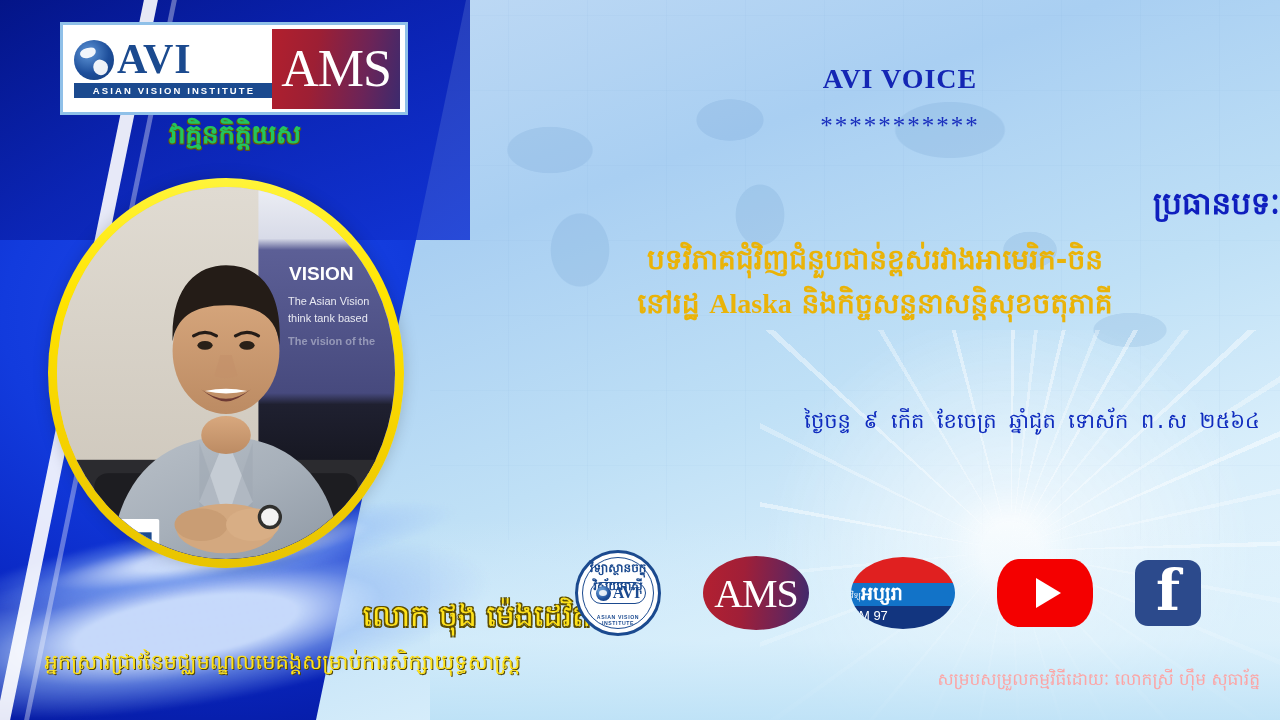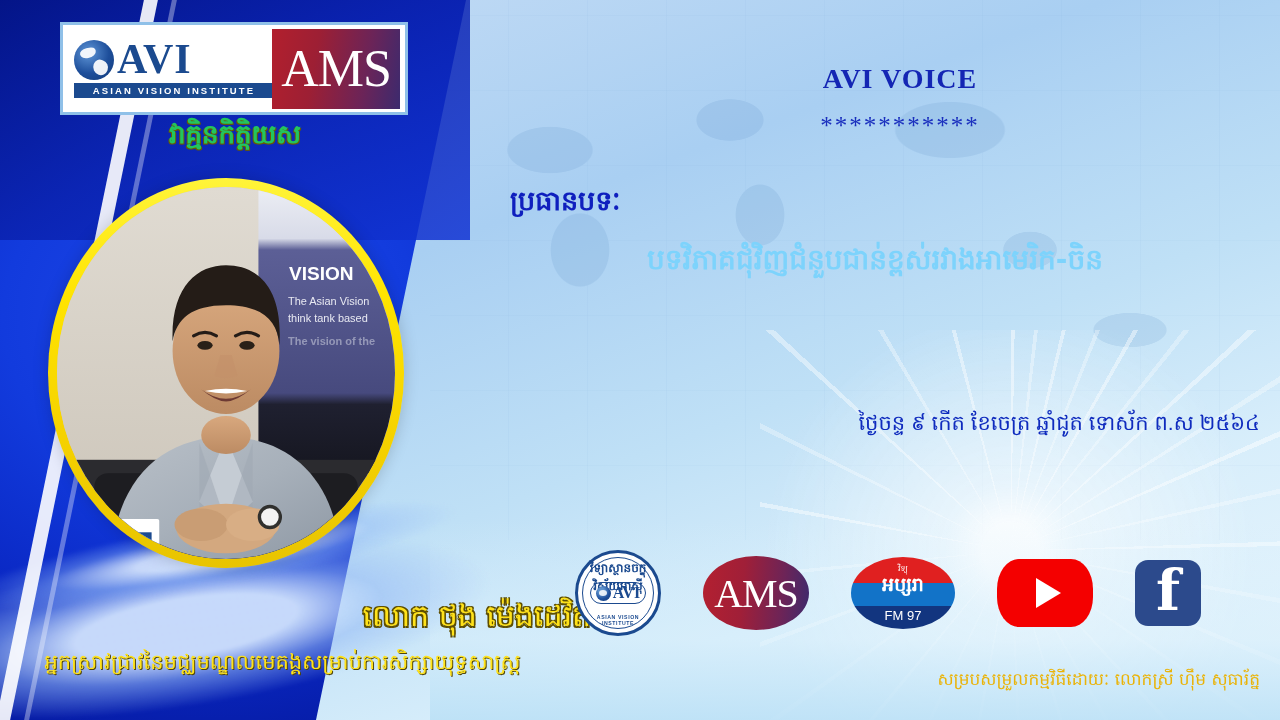--- a/index.html
+++ b/index.html
@@ -194,40 +194,40 @@
     position:absolute; left:520px; top:63px; width:760px; text-align:center;
     font-family:"Liberation Serif","DejaVu Serif",serif;
     font-size:28px; font-weight:700; color:#1426b4; letter-spacing:1px;
   }
   .stars {
     position:absolute; left:520px; top:112px; width:760px; text-align:center;
     font-family:"Liberation Serif","DejaVu Serif",serif;
     font-size:25px; color:#1a2fbe; letter-spacing:2px;
   }
   .topic-label {
-    position:absolute; left:510px; top:184px; width:770px; text-align:left;
-    font-size:27px; font-weight:700; color:#0f1fbe;
+    position:absolute; left:510px; top:184px; width:770px; text-align:right;
+    font-size:31px; font-weight:700; color:#0f1fbe;
     font-family:"DejaVu Sans",sans-serif;
   }
   .topic-body {
     position:absolute; left:470px; top:238px; width:810px; text-align:center;
-    font-size:28px; font-weight:700; color:#7dd3fc; line-height:1.58;
+    font-size:28px; font-weight:700; color:#eab308; line-height:1.58;
     font-family:"DejaVu Sans",sans-serif;
   }
   .topic-body .lat {
     font-family:"Liberation Serif","DejaVu Serif",serif; font-weight:700;
   }
   .date-block {
     position:absolute; left:560px; top:406px; width:700px; text-align:right;
     font-size:21px; color:#0f2bbe; line-height:1.62; font-weight:400;
-    font-family:Liberation Sans, sans-serif;
+    font-family:Liberation Mono, monospace;
   }
   .credit {
     position:absolute; left:700px; top:668px; width:560px; text-align:right;
-    font-size:17px; color:#eab308; font-weight:400;
+    font-size:17px; color:#fca5a5; font-weight:400;
     font-family:"DejaVu Sans",sans-serif;
   }
 
   
   .logo-strip {
     position:absolute; left:575px; top:543px; width:700px; height:100px;
     display:flex; align-items:center; gap:42px;
   }
   .seal {
     width:86px; height:86px; border-radius:50%;
@@ -261,21 +261,21 @@
     background:linear-gradient(95deg,#b42030 0%, #a01f38 38%, #6d2457 74%, #3d2a6d 100%);
     display:flex; align-items:center; justify-content:center; flex:0 0 auto;
   }
   .ams-oval span {
     font-family:"Liberation Serif","DejaVu Serif",serif;
     font-size:40px; color:#fff; letter-spacing:-1px;
   }
   .apsara {
     width:104px; height:72px; border-radius:50%; overflow:hidden; flex:0 0 auto;
     background:linear-gradient(180deg,#e02020 0 36%, #1273c8 36% 68%, #12357f 68% 100%);
-    display:flex; flex-direction:column; align-items:center; justify-content:flex-start;
+    display:flex; flex-direction:row; align-items:center; justify-content:flex-start;
     position:relative;
   }
   .apsara-top { font-size:8px; color:#fff; margin-top:6px; font-family:"DejaVu Sans",sans-serif; }
   .apsara-mid { font-size:19px; color:#fff; font-weight:700; margin-top:0px; line-height:1; font-family:"DejaVu Sans",sans-serif; }
   .apsara-bot { font-size:13px; color:#fff; font-weight:400; position:absolute; bottom:6px; font-family:"Liberation Sans",sans-serif; }
   .yt {
     width:96px; height:68px; border-radius:22px/30px; background:#f40000; flex:0 0 auto;
     display:flex; align-items:center; justify-content:center;
   }
   .yt-tri { width:0; height:0; border-left:25px solid #fff; border-top:15px solid transparent; border-bottom:15px solid transparent; margin-left:6px; }
@@ -383,20 +383,21 @@
   <div class="speaker-role">
     <div>អ្នកស្រាវជ្រាវនៃមជ្ឈមណ្ឌលមេគង្គសម្រាប់ការសិក្សាយុទ្ធសាស្ត្រ</div>
   </div>
 
   <div class="avi-voice">AVI VOICE</div>
   <div class="stars">***********</div>
 
   <div class="topic-label">ប្រធានបទៈ</div>
   <div class="topic-body">
     <div>បទវិភាគជុំវិញជំនួបជាន់ខ្ពស់រវាងអាមេរិក-ចិន</div>
+    <div><span>នៅរដ្ឋ </span><span class="lat">Alaska</span><span> និងកិច្ចសន្ទនាសន្តិសុខចតុភាគី</span></div>
   </div>
 
   <div class="date-block">
     <div>ថ្ងៃចន្ទ ៩ កើត ខែចេត្រ ឆ្នាំជូត ទោស័ក ព.ស ២៥៦៤</div>
   </div>
 
   <div class="logo-strip">
 
     <div class="seal">
       <div class="seal-inner">

